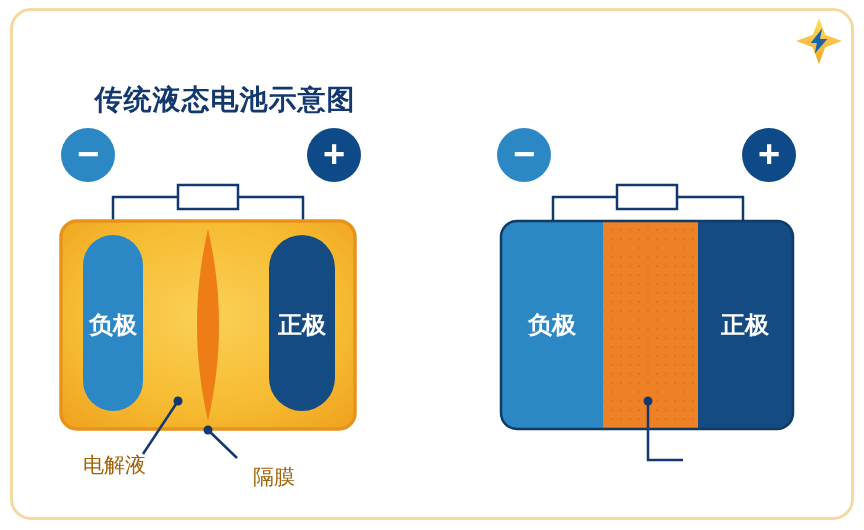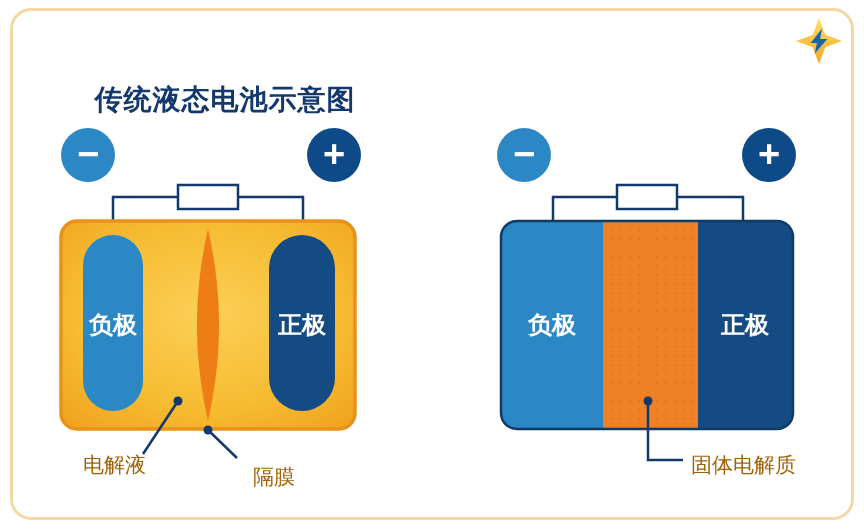--- a/index.html
+++ b/index.html
@@ -112,15 +112,14 @@
 
     <text x="69" y="160" text-anchor="middle" font-size="24" font-weight="bold" fill="#ffffff">负极</text>
     <text x="262" y="160" text-anchor="middle" font-size="24" font-weight="bold" fill="#ffffff">正极</text>
 
     <path d="M165,228 V287 H200" fill="none" stroke="#12386E" stroke-width="2.5"></path>
     <circle cx="165" cy="228" r="4.5" fill="#12386E"></circle>
   </svg>
 
   <div class="callout-label" style="left:70px;top:440px;">电解液</div>
   <div class="callout-label" style="left:240px;top:440px;margin-top:12px;">隔膜</div>
-  <div class="callout-label" style="left:678px;top:440px;">固体电解质</div>
 
 </div>
 
 </body></html>

